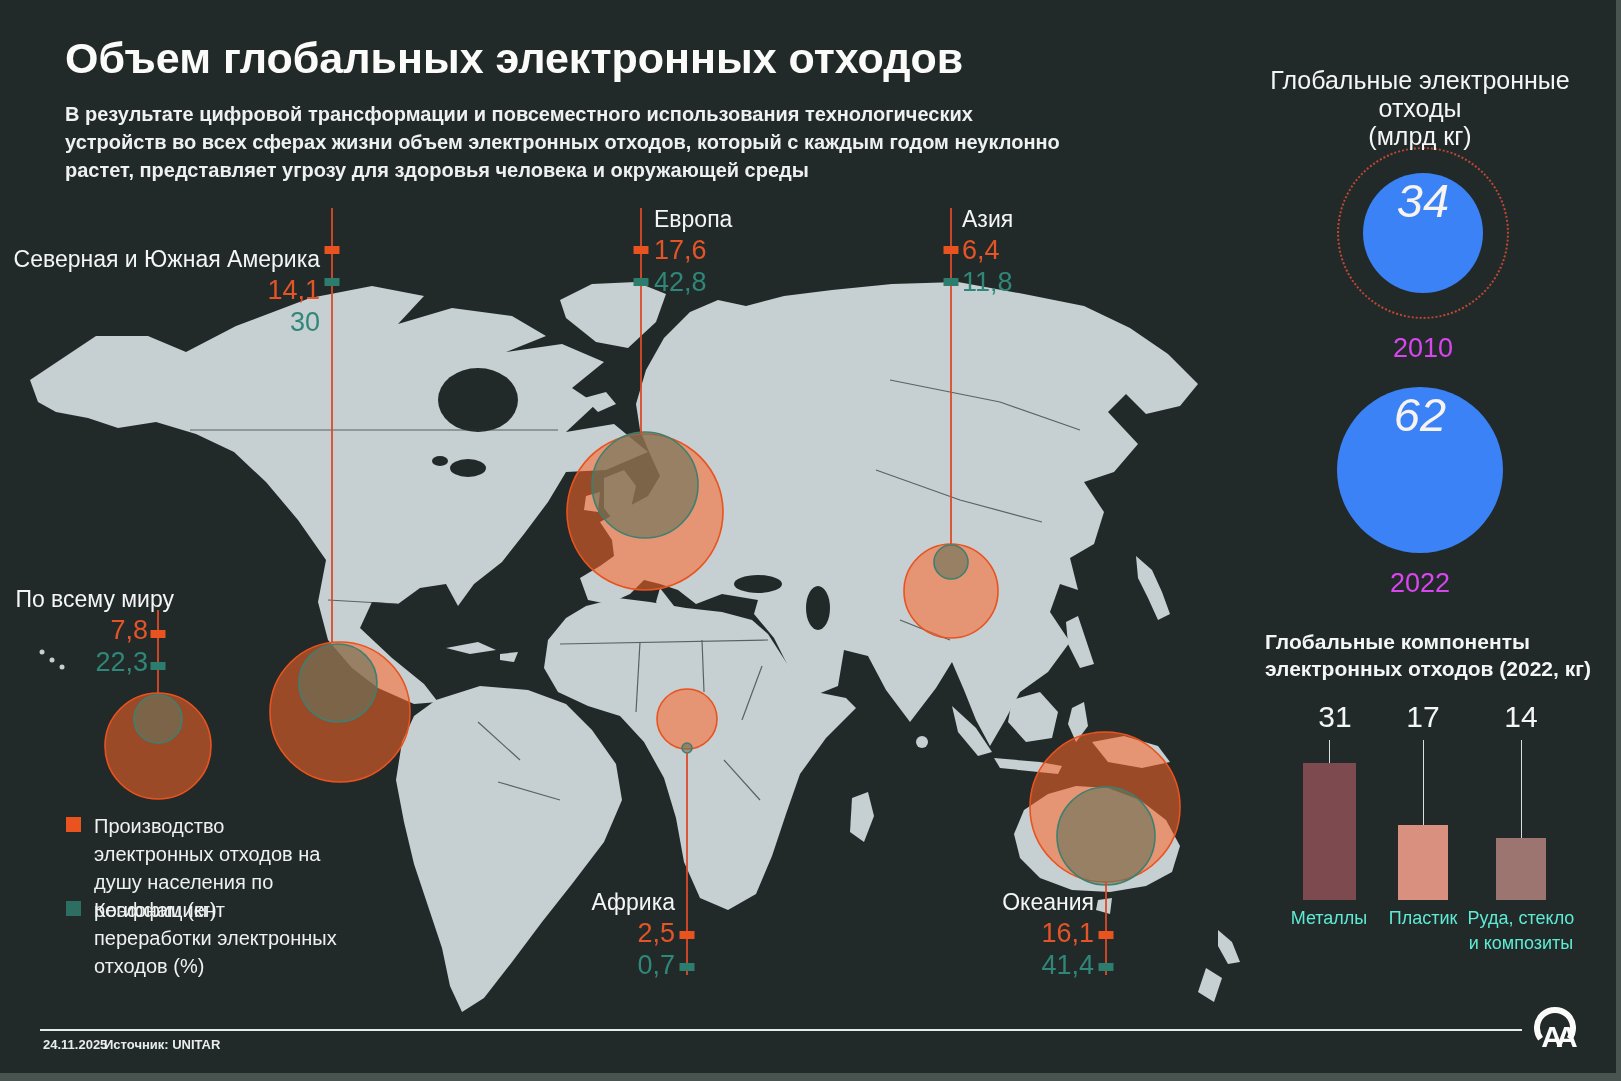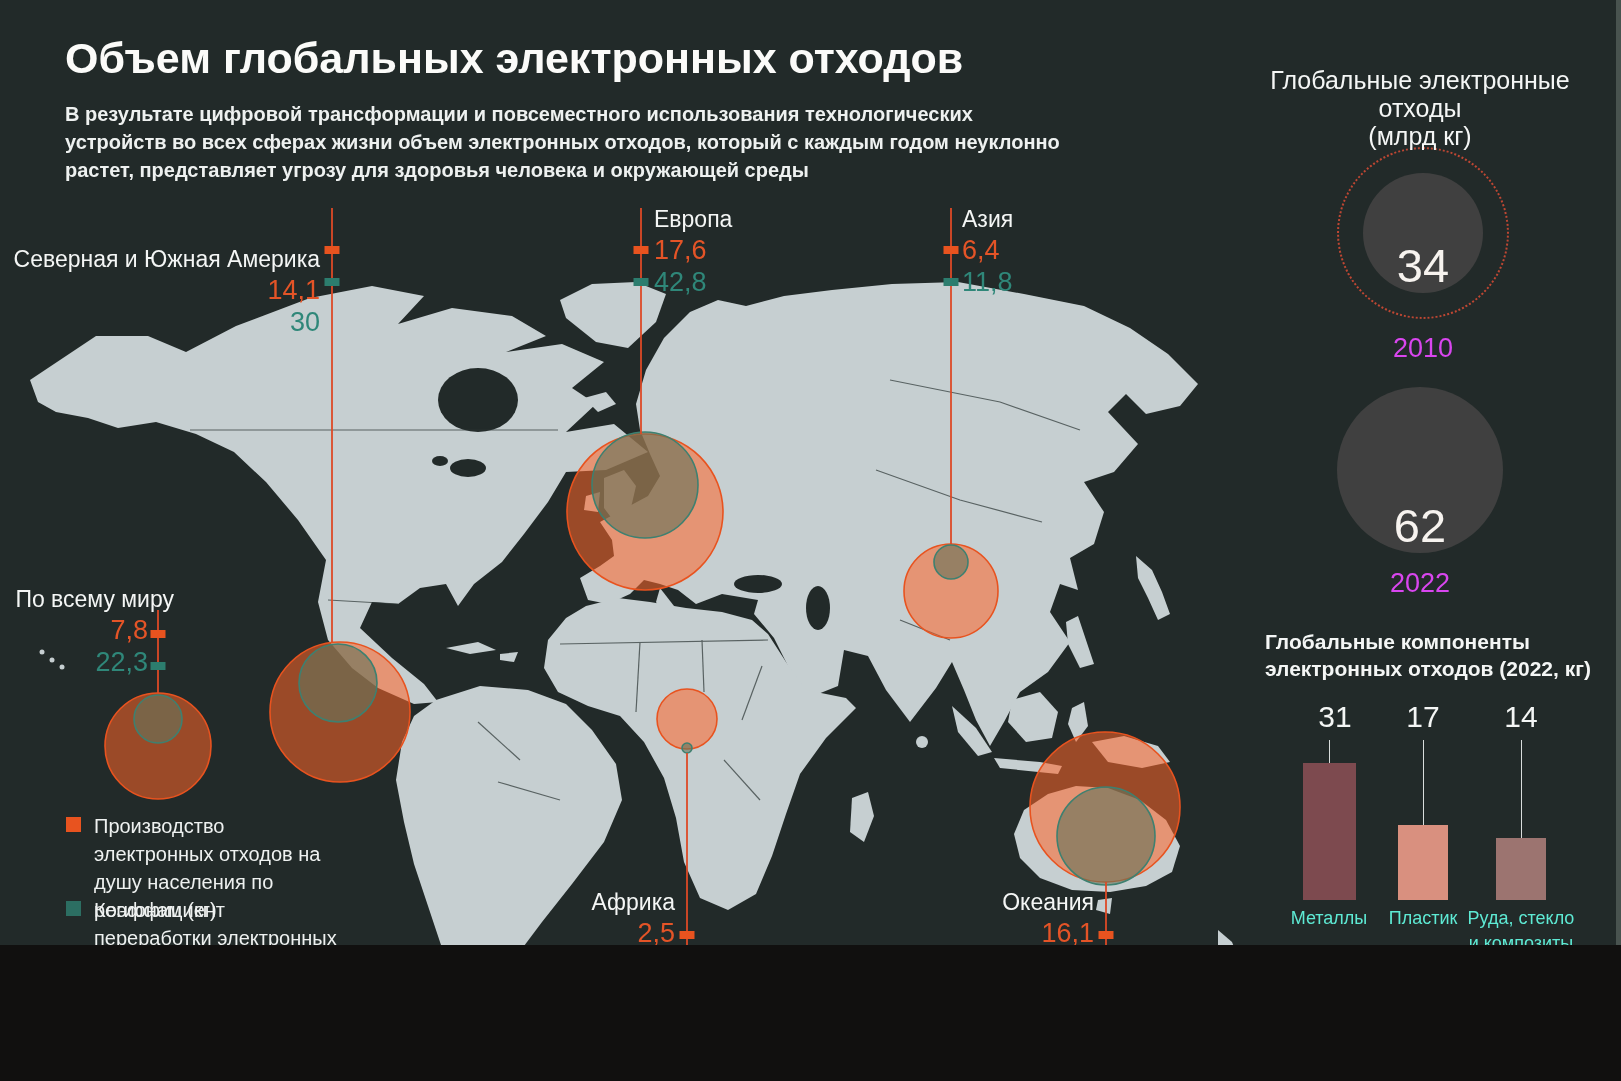--- a/index.html
+++ b/index.html
@@ -1,35 +1,35 @@
 <!DOCTYPE html>
 <html><head>
 <meta charset="utf-8">
 <style>
   html,body{margin:0;padding:0;background:#11100f;}
   #canvas{
-    position:relative;width:1621px;height:945px;overflow:hidden;
+    position:relative;width:1621px;height:1081px;overflow:hidden;
     background:#222a29;font-family:"Liberation Sans","DejaVu Sans",sans-serif;
     color:#f2f4f3;
   }
   .abs{position:absolute;}
   
   .main-title{left:65px;top:34px;font-size:43px;font-weight:600;letter-spacing:0;color:#fbfbf9;}
   .subtitle{left:65px;top:100px;width:1010px;font-size:20px;line-height:28px;font-weight:600;color:#eef1f0;}
   
   .callout{position:absolute;display:flex;flex-direction:column;gap:4px;z-index:6;}
   .align-right{align-items:flex-end;text-align:right;}
   .align-left{align-items:flex-start;text-align:left;}
   .r-name{font-size:23px;line-height:26px;color:#f4f6f5;}
   .r-val{font-size:27px;line-height:28px;}
   .val-prod{color:#e45427;}
   .val-rec{color:#2f8779;}
   
   .col-title{width:380px;left:1230px;text-align:center;font-size:25px;line-height:28px;font-weight:400;color:#f4f6f5;}
-  .big-circle{border-radius:50%;background:#404040;display:flex;align-items:flex-end;justify-content:center;z-index:3;}
+  .big-circle{border-radius:50%;background:#3b82f6;display:flex;align-items:flex-start;justify-content:center;z-index:3;font-style:italic;}
   .big-circle .num{font-size:47px;color:#f7f3ef;}
   .dotted-ring{border:2px dotted #bf4733;border-radius:50%;z-index:2;}
   .year-label{font-size:27px;color:#d946ef;}
   .comp-title{left:1265px;top:628px;font-size:21px;line-height:27px;font-weight:600;color:#f4f6f5;}
   .bar{position:absolute;z-index:3;}
   .bar-num{position:absolute;font-size:30px;color:#f4f6f5;transform:translateX(-50%);z-index:3;}
   .bar-line{position:absolute;width:1px;background:#d9dddc;z-index:2;}
   .bar-label{position:absolute;top:906px;transform:translateX(-50%);font-size:18px;line-height:25px;text-align:center;color:#5eead4;white-space:nowrap;z-index:3;}
   
   .legend-item{position:absolute;display:flex;gap:13px;z-index:6;}

